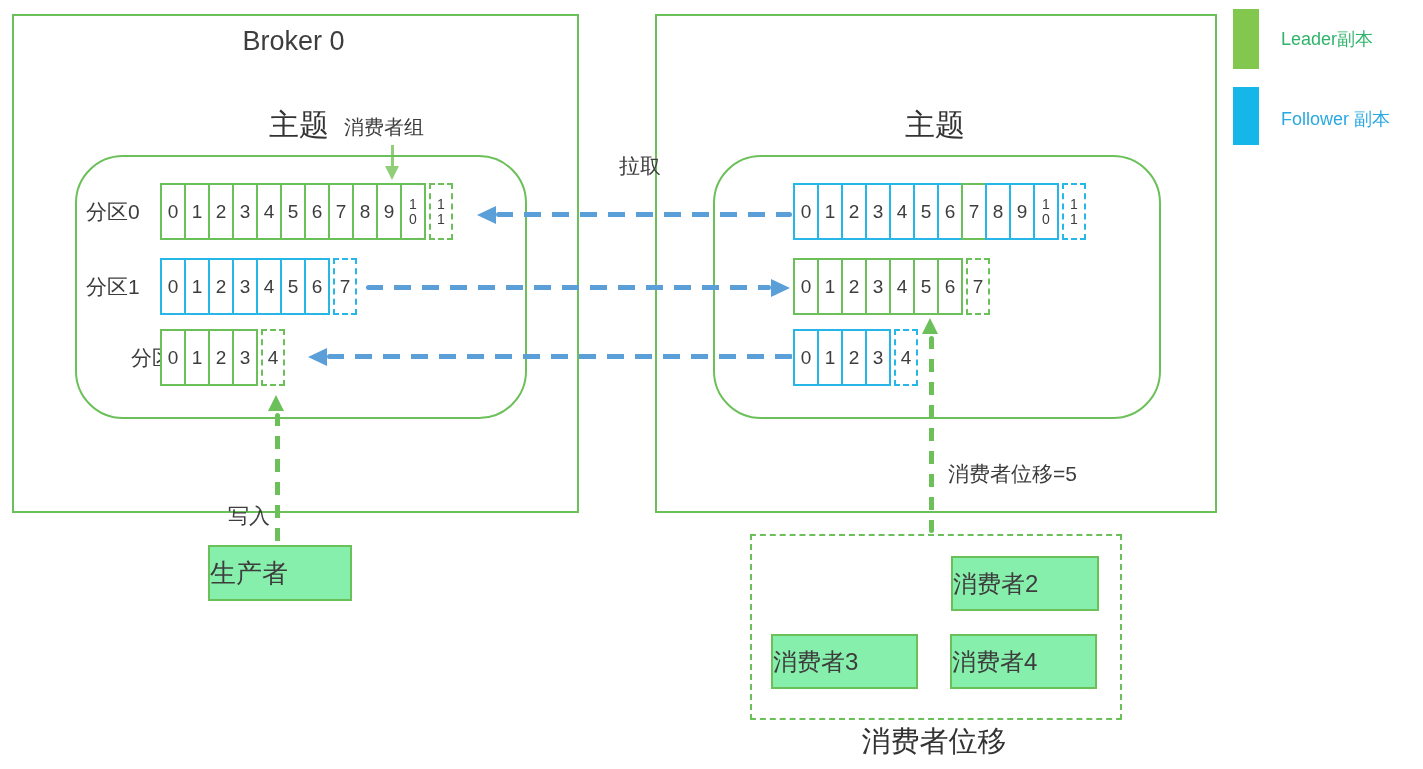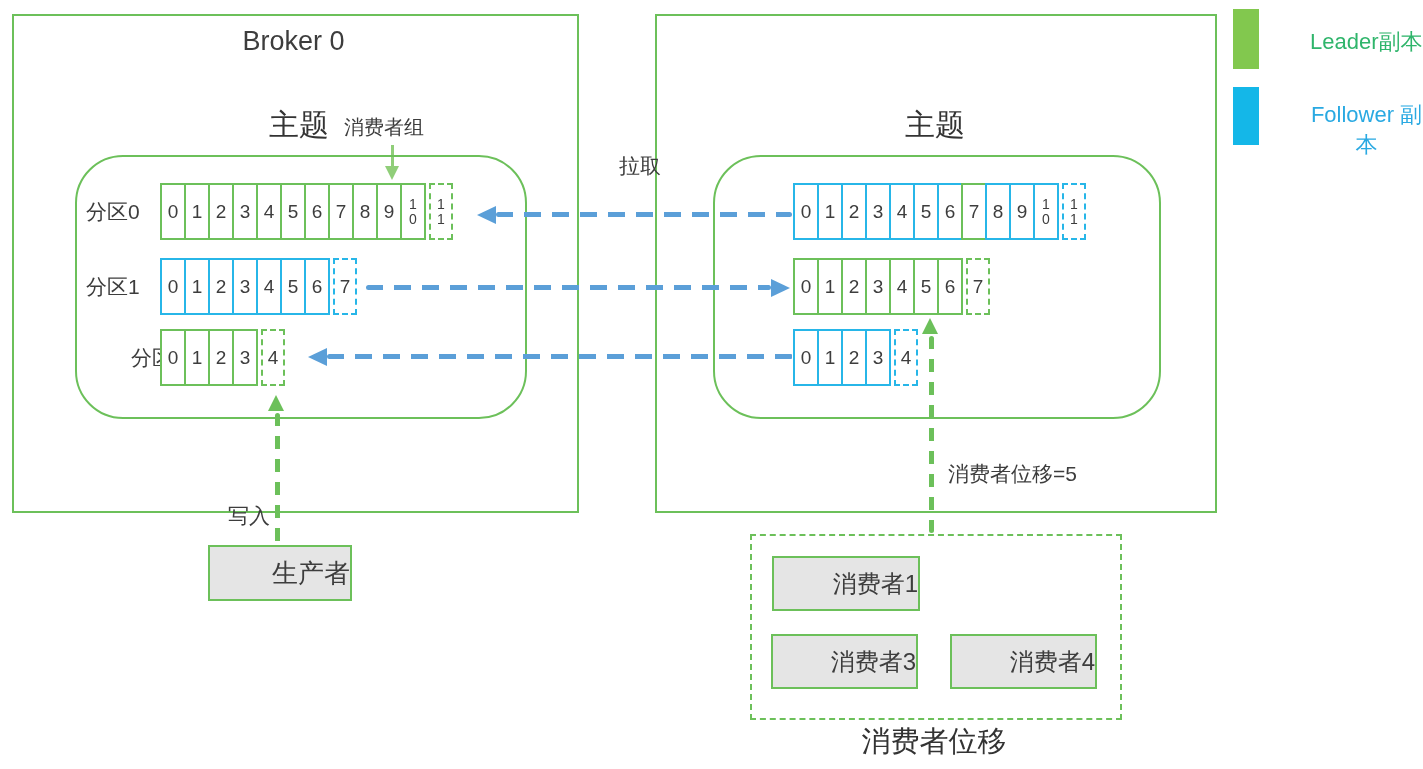--- a/index.html
+++ b/index.html
@@ -43,39 +43,39 @@
     border-left:19px solid var(--arrow-blue,#5b9fd8);}
   .v-dash{position:absolute;width:5px;border-radius:3px;
     background:repeating-linear-gradient(180deg,var(--arrow-green,#6cc05a) 0 13px,transparent 13px 23px);}
   .head-up{position:absolute;width:0;height:0;border-left:8px solid transparent;border-right:8px solid transparent;
     border-bottom:16px solid var(--arrow-green,#6cc05a);}
   .offset-line{position:absolute;left:391px;top:145px;width:3px;height:22px;background:var(--offset-arrow,#90ce79);}
   .offset-head{position:absolute;left:385px;top:166px;width:0;height:0;border-left:7px solid transparent;
     border-right:7px solid transparent;border-top:14px solid var(--offset-arrow,#90ce79);}
   .flow-label{position:absolute;font-size:21px;color:var(--ink,#3d3d3d);}
   
-  .node-box{position:absolute;border:2px solid var(--leader,#6cc05a);background:#e5e5e5;display:flex;
-    align-items:center;justify-content:flex-end;color:var(--ink,#3d3d3d);}
+  .node-box{position:absolute;border:2px solid var(--leader,#6cc05a);background:#86efac;display:flex;
+    align-items:center;justify-content:flex-start;color:var(--ink,#3d3d3d);}
   #producer-box{left:208px;top:545px;width:140px;height:52px;font-size:26px;}
   #consumer-group-box{position:absolute;left:750px;top:534px;width:368px;height:182px;
     border:2px dashed var(--leader,#6cc05a);background:transparent;}
   .consumer-box{font-size:24px;}
   #consumer1-box{left:772px;top:556px;width:144px;height:51px;}
   #consumer2-box{left:951px;top:556px;width:144px;height:51px;}
   #consumer3-box{left:771px;top:634px;width:143px;height:51px;}
   #consumer4-box{left:950px;top:634px;width:143px;height:51px;}
   #consumer-group-label{position:absolute;left:750px;top:722px;width:368px;text-align:center;
     font-size:29px;color:#333;}
   
   .legend-swatch{position:absolute;left:1233px;width:26px;}
   #legend-leader-swatch{top:9px;height:60px;background:var(--legend-leader-fill,#82c84e);}
   #legend-follower-swatch{top:87px;height:58px;background:var(--legend-follower-fill,#14b7e8);}
-  .legend-label{position:absolute;left:1281px;font-size:22px;margin-left:29px;}
+  .legend-label{position:absolute;left:1281px;font-size:18px;}
   #legend-leader-label{top:27px;color:var(--legend-leader-text,#2fb56b);}
-  #legend-follower-label{top:100px;color:var(--legend-follower-text,#29a9e2);text-align:center;}
+  #legend-follower-label{top:107px;color:var(--legend-follower-text,#29a9e2);text-align:center;}
 </style>
 </head>
 <body>
 
 <div class="stage">
 
   <div class="broker-box" id="broker0-box"></div>
   <div class="broker-title" id="broker0-title">Broker 0</div>
   <div class="topic-title" id="topic-title-b0">主题</div>
   <div class="offset-label">消费者组</div>
@@ -182,22 +182,22 @@
   <div class="flow-label" style="left:228px;top:458px;margin-top:44px;">写入</div>
   <div class="node-box" id="producer-box">
     <span>生产者</span>
   </div>
 
   <div class="head-up" style="left:922px;top:318px;"></div>
   <div class="v-dash" style="left:929px;top:336px;height:197px;"></div>
   <div class="flow-label" style="left:948px;top:460px;">消费者位移=5</div>
 
   <div id="consumer-group-box"></div>
-  <div class="node-box consumer-box" id="consumer1-box">
-    <span>消费者1</span>
+  <div class="node-box consumer-box" id="consumer2-box">
+    <span>消费者2</span>
   </div>
   <div class="node-box consumer-box" id="consumer3-box">
     <span>消费者3</span>
   </div>
   <div class="node-box consumer-box" id="consumer4-box">
     <span>消费者4</span>
   </div>
   <div id="consumer-group-label">消费者位移</div>
 
   <div class="legend-swatch" id="legend-leader-swatch"></div>

